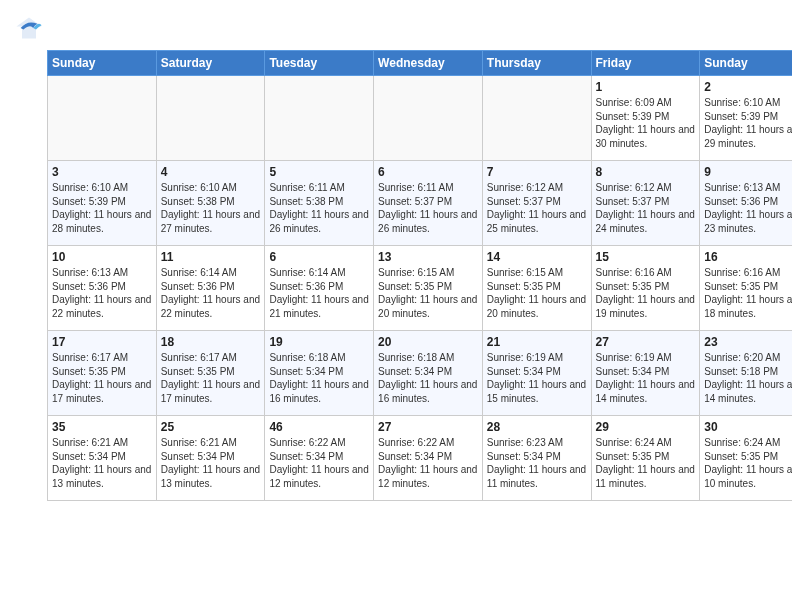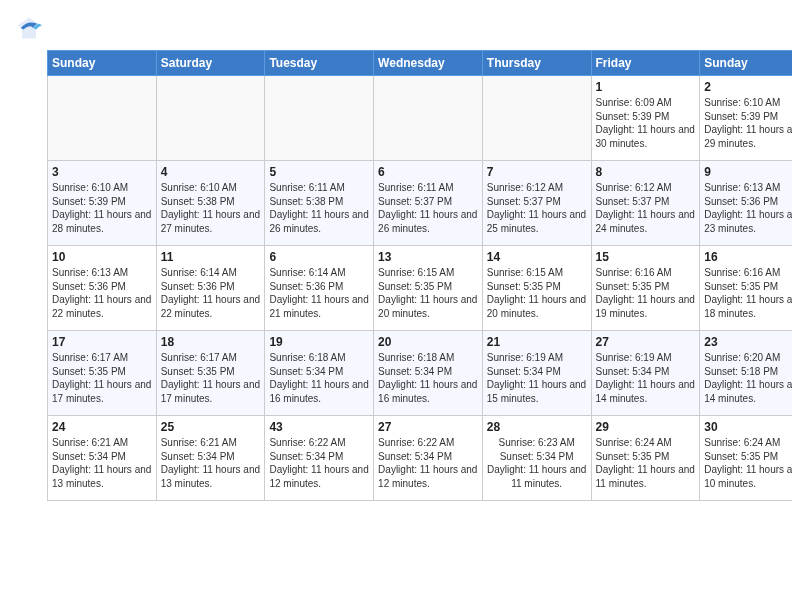--- a/index.html
+++ b/index.html
@@ -276,46 +276,46 @@
           </td>
           <td>
             <span class="day-num">23</span>
             <div class="day-info" style="white-space: pre-line;">Sunrise: 6:20 AM
 Sunset: 5:18 PM
 Daylight: 11 hours and 14 minutes.</div>
           </td>
         </tr>
         <tr>
           <td>
-            <span class="day-num">24</span>
+            <span class="day-num">35</span>
             <div class="day-info" style="white-space: pre-line;">Sunrise: 6:21 AM
 Sunset: 5:34 PM
 Daylight: 11 hours and 13 minutes.</div>
           </td>
           <td>
             <span class="day-num">25</span>
             <div class="day-info" style="white-space: pre-line;">Sunrise: 6:21 AM
 Sunset: 5:34 PM
 Daylight: 11 hours and 13 minutes.</div>
           </td>
           <td>
-            <span class="day-num">43</span>
+            <span class="day-num">46</span>
             <div class="day-info" style="white-space: pre-line;">Sunrise: 6:22 AM
 Sunset: 5:34 PM
 Daylight: 11 hours and 12 minutes.</div>
           </td>
           <td>
             <span class="day-num">27</span>
             <div class="day-info" style="white-space: pre-line;">Sunrise: 6:22 AM
 Sunset: 5:34 PM
 Daylight: 11 hours and 12 minutes.</div>
           </td>
           <td>
             <span class="day-num">28</span>
-            <div class="day-info" style="white-space: pre-line; text-align: center;">Sunrise: 6:23 AM
+            <div class="day-info" style="white-space: pre-line;">Sunrise: 6:23 AM
 Sunset: 5:34 PM
 Daylight: 11 hours and 11 minutes.</div>
           </td>
           <td>
             <span class="day-num">29</span>
             <div class="day-info" style="white-space: pre-line;">Sunrise: 6:24 AM
 Sunset: 5:35 PM
 Daylight: 11 hours and 11 minutes.</div>
           </td>
           <td>

